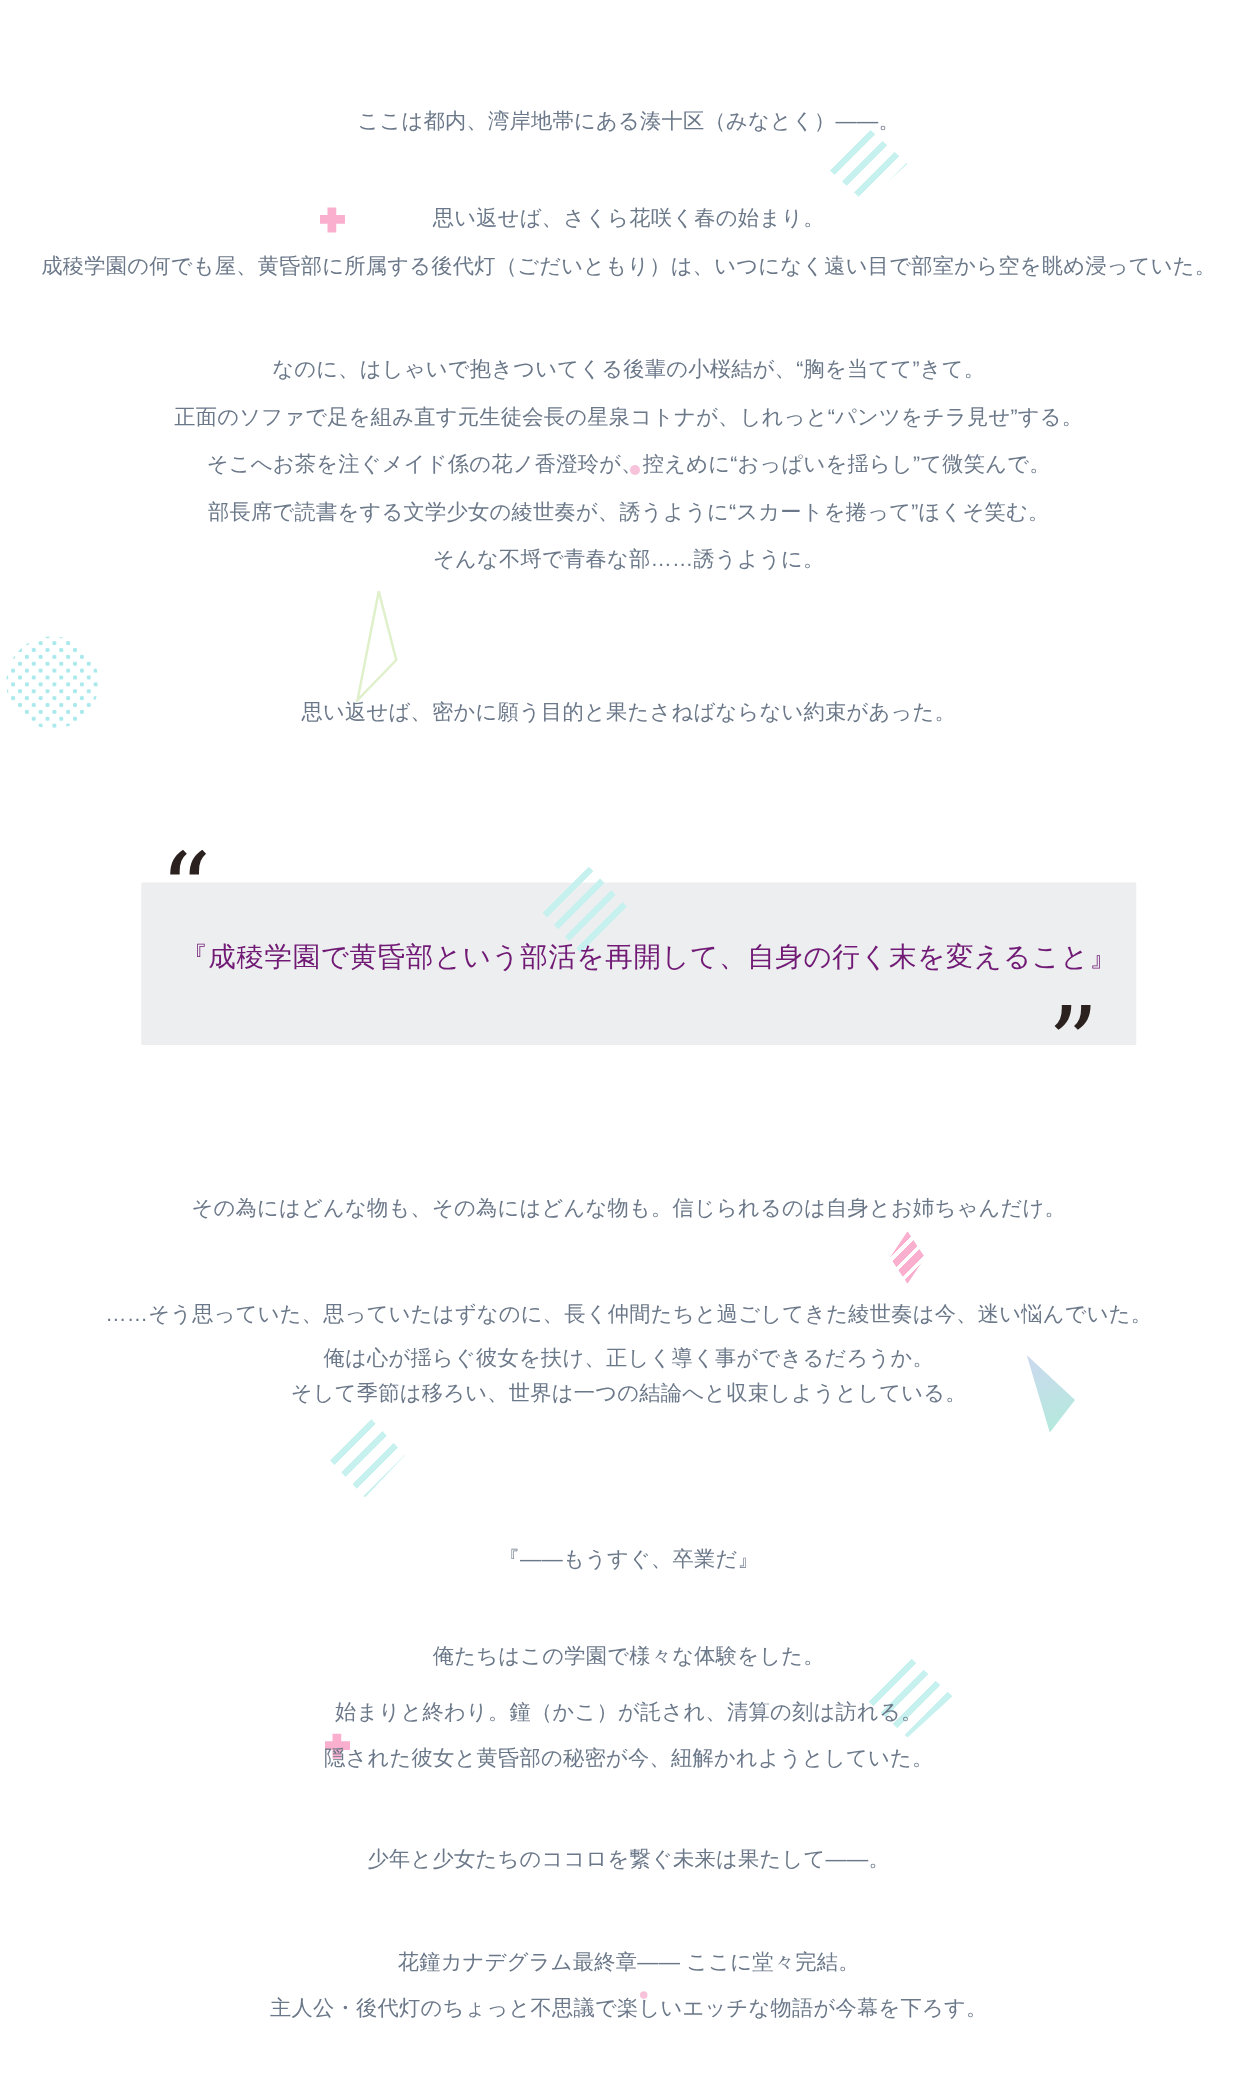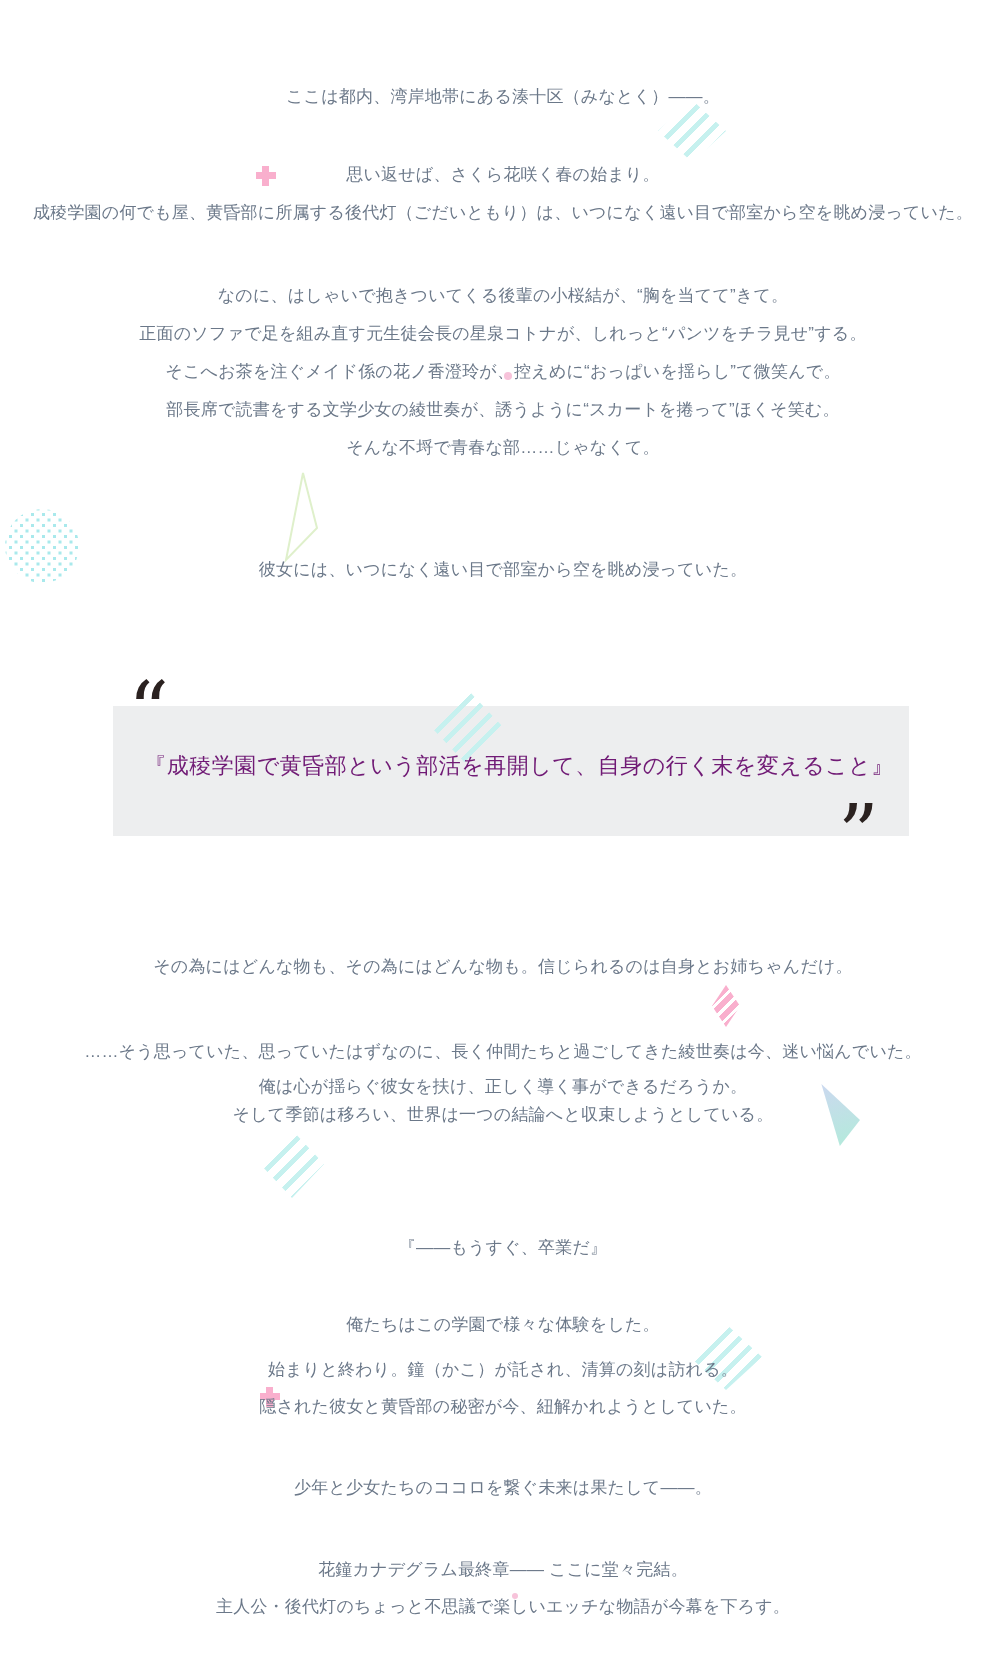--- a/index.html
+++ b/index.html
@@ -112,22 +112,22 @@
   <div class="deco plus" style="left:260px;top:1387px;"></div>
   <div class="deco pink-dot" style="left:512px;top:1593px;width:6px;height:6px;"></div>
 
   <div class="line" style="top:84px">ここは都内、湾岸地帯にある湊十区（みなとく）――。</div>
   <div class="line" style="top:162px">思い返せば、さくら花咲く春の始まり。</div>
   <div class="line" style="top:200px">成稜学園の何でも屋、黄昏部に所属する後代灯（ごだいともり）は、いつになく遠い目で部室から空を眺め浸っていた。</div>
   <div class="line" style="top:283px">なのに、はしゃいで抱きついてくる後輩の小桜結が、“胸を当てて”きて。</div>
   <div class="line" style="top:359px">そこへお茶を注ぐメイド係の花ノ香澄玲が、控えめに“おっぱいを揺らし”て微笑んで。</div>
   <div class="line" style="top:321px">正面のソファで足を組み直す元生徒会長の星泉コトナが、しれっと“パンツをチラ見せ”する。</div>
   <div class="line" style="top:397px">部長席で読書をする文学少女の綾世奏が、誘うように“スカートを捲って”ほくそ笑む。</div>
-  <div class="line" style="top:435px">そんな不埒で青春な部……じゃなくて。</div>
-  <div class="line" style="top:557px">彼女には、いつになく遠い目で部室から空を眺め浸っていた。</div>
+  <div class="line" style="top:435px">そんな不埒で青春な部……誘うように。</div>
+  <div class="line" style="top:557px">思い返せば、密かに願う目的と果たさねばならない約束があった。</div>
 
   <div class="quote-box"></div>
   <div class="deco stripes over" style="left:432px;top:690px;width:72px;height:76px;"></div>
   <div class="quote-mark open">“</div>
   <div class="quote-text">『成稜学園で黄昏部という部活を再開して、自身の行く末を変えること』</div>
   <div class="quote-mark close">”</div>
 
   <div class="line" style="top:954px">その為にはどんな物も、その為にはどんな物も。信じられるのは自身とお姉ちゃんだけ。</div>
   <div class="line" style="top:1039px">……そう思っていた、思っていたはずなのに、長く仲間たちと過ごしてきた綾世奏は今、迷い悩んでいた。</div>
   <div class="line" style="top:1074px">俺は心が揺らぐ彼女を扶け、正しく導く事ができるだろうか。</div>

